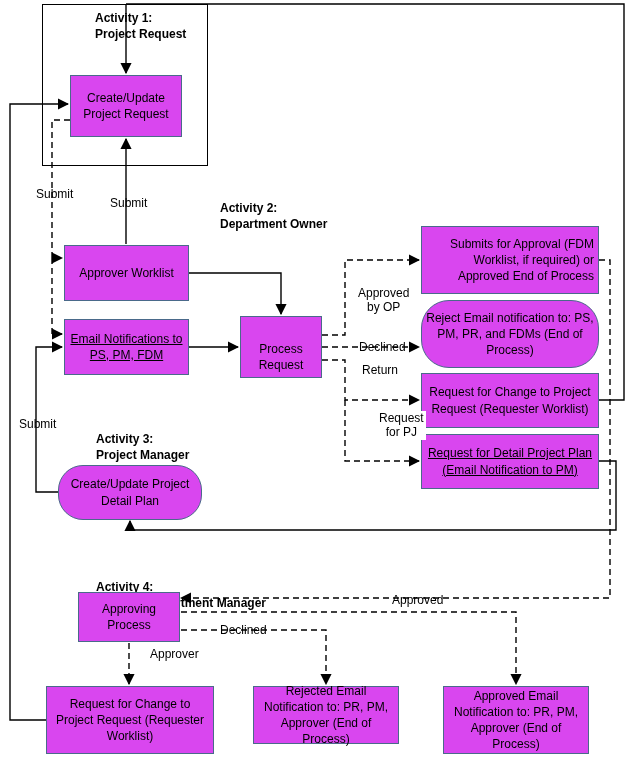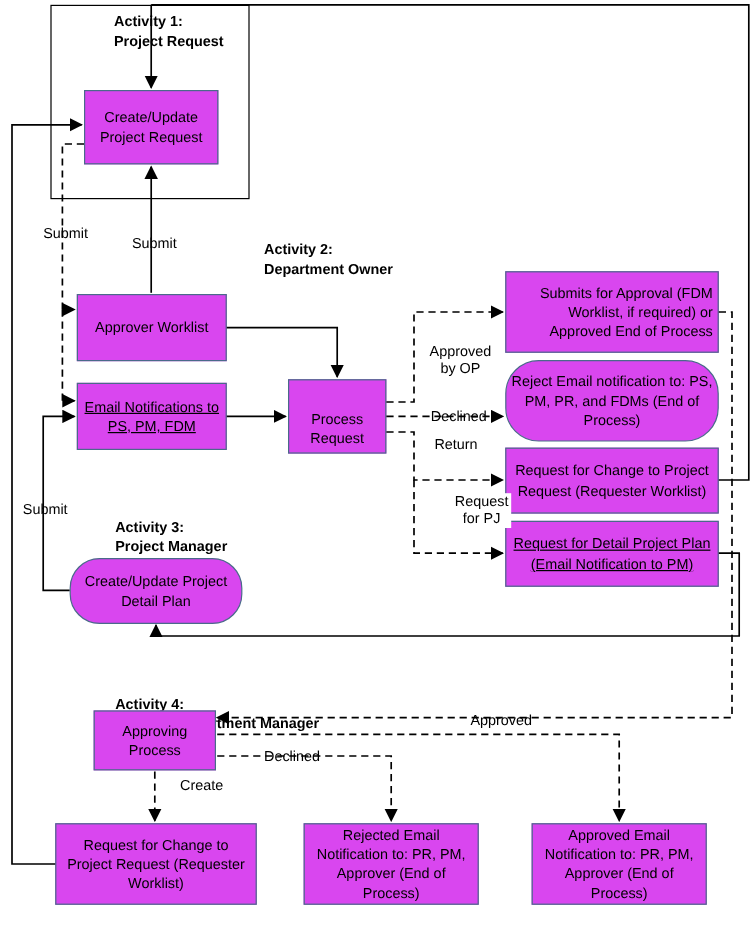--- a/index.html
+++ b/index.html
@@ -109,21 +109,21 @@
 Funding Department Manager</div>
 <div class="box" style="left:78px; top:592px; width:102px; height:50px;justify-content:center;">
   <span>Approving
 Process</span>
 </div>
 <div class="box" style="left:46px; top:686px; width:168px; height:68px;">
   <span>Request for Change to
 Project Request
 (Requester Worklist)</span>
 </div>
-<div class="box" style="left:253px; top:686px; width:146px; height:68px;">
+<div class="box" style="left:253px; top:686px; width:146px; height:58px;">
   <span>Rejected
 Email Notification to:
 PR, PM, Approver
 (End of Process)</span>
 </div>
 <div class="box" style="left:443px; top:686px; width:146px; height:68px;">
   <span>Approved
 Email Notification to:
 PR, PM, Approver
 (End of Process)</span>
@@ -133,21 +133,21 @@
 <div class="label" style="left:108px; top:196px;">Submit</div>
 <div class="label" style="left:17px; top:417px;">Submit</div>
 <div class="label" style="left:356px; top:286px;">Approved
 by OP</div>
 <div class="label" style="left:357px; top:340px;">Declined</div>
 <div class="label" style="left:360px; top:363px;">Return</div>
 <div class="label" style="left:337px; top:411px;margin-left:40px;">Request
 for PJ</div>
 <div class="label" style="left:390px; top:593px;">Approved</div>
 <div class="label" style="left:218px; top:623px;">Declined</div>
-<div class="label" style="left:148px; top:647px;">Create</div>
+<div class="label" style="left:148px; top:647px;">Approver</div>
 
 <svg class="arrows">
   <defs>
     <marker id="ah" viewBox="0 0 10 10" refX="9" refY="5" markerWidth="8" markerHeight="8" orient="auto-start-reverse">
       <path d="M 0 0 L 10 5 L 0 10 z" fill="#000"></path>
     </marker>
   </defs>
   <g fill="none" stroke="#000" stroke-width="1.4">
 
     <path d="M 46 720 L 10 720 L 10 104 L 68 104" marker-end="url(#ah)"></path>

